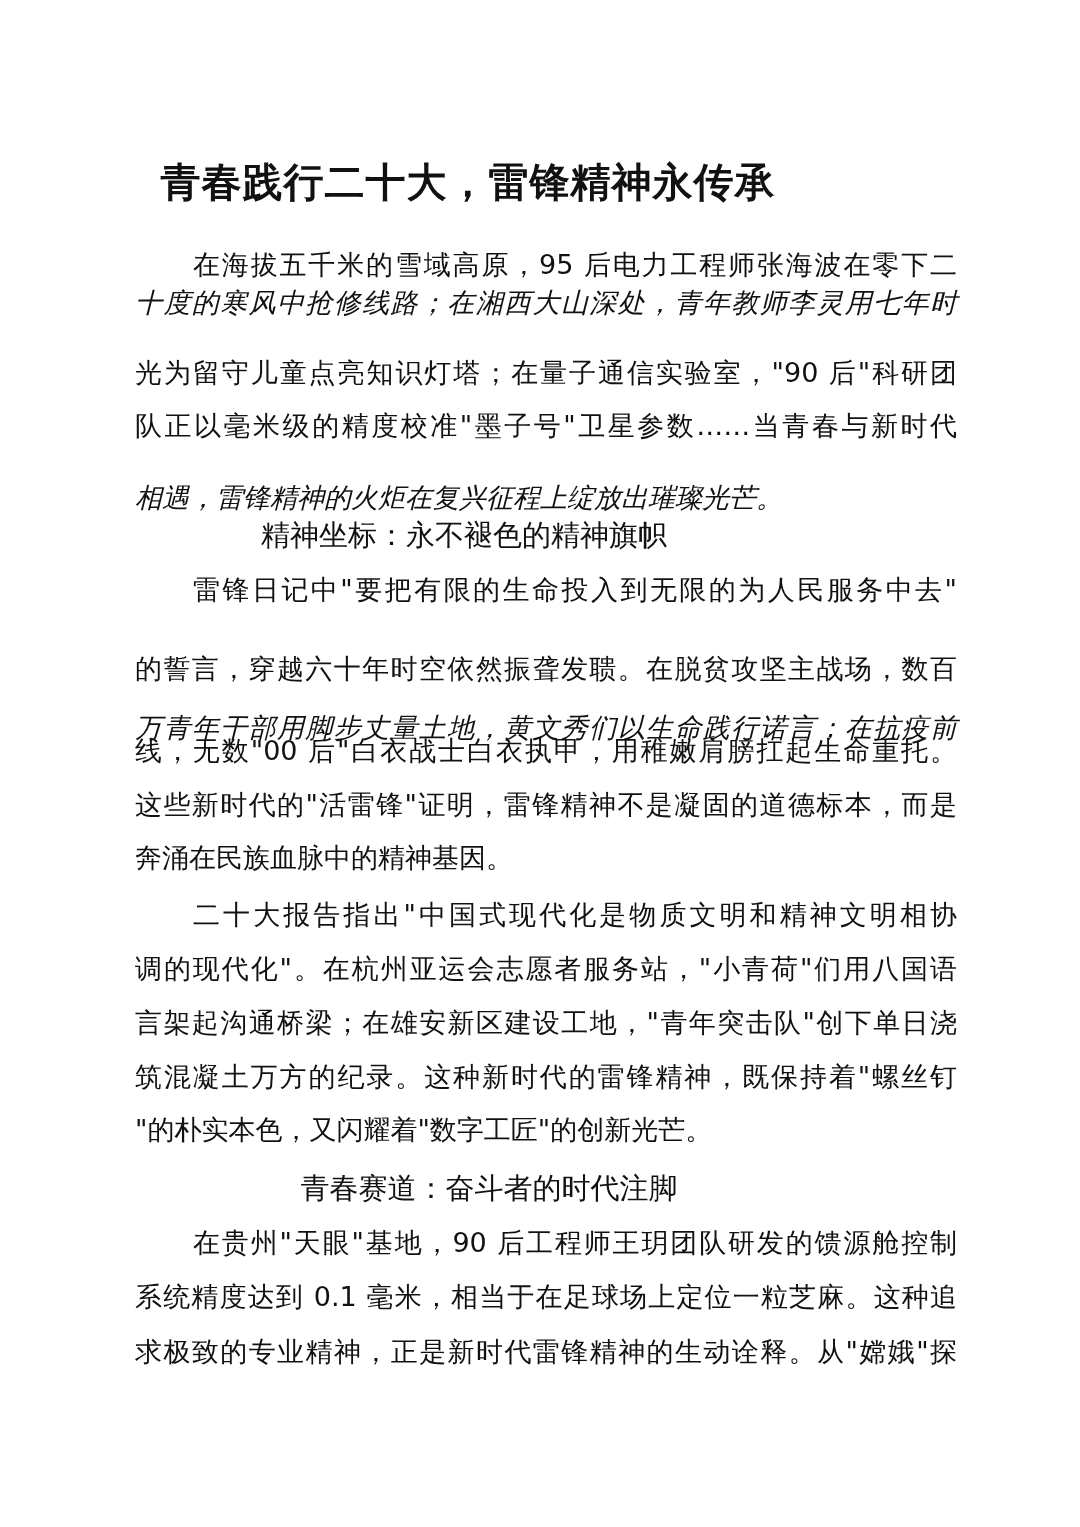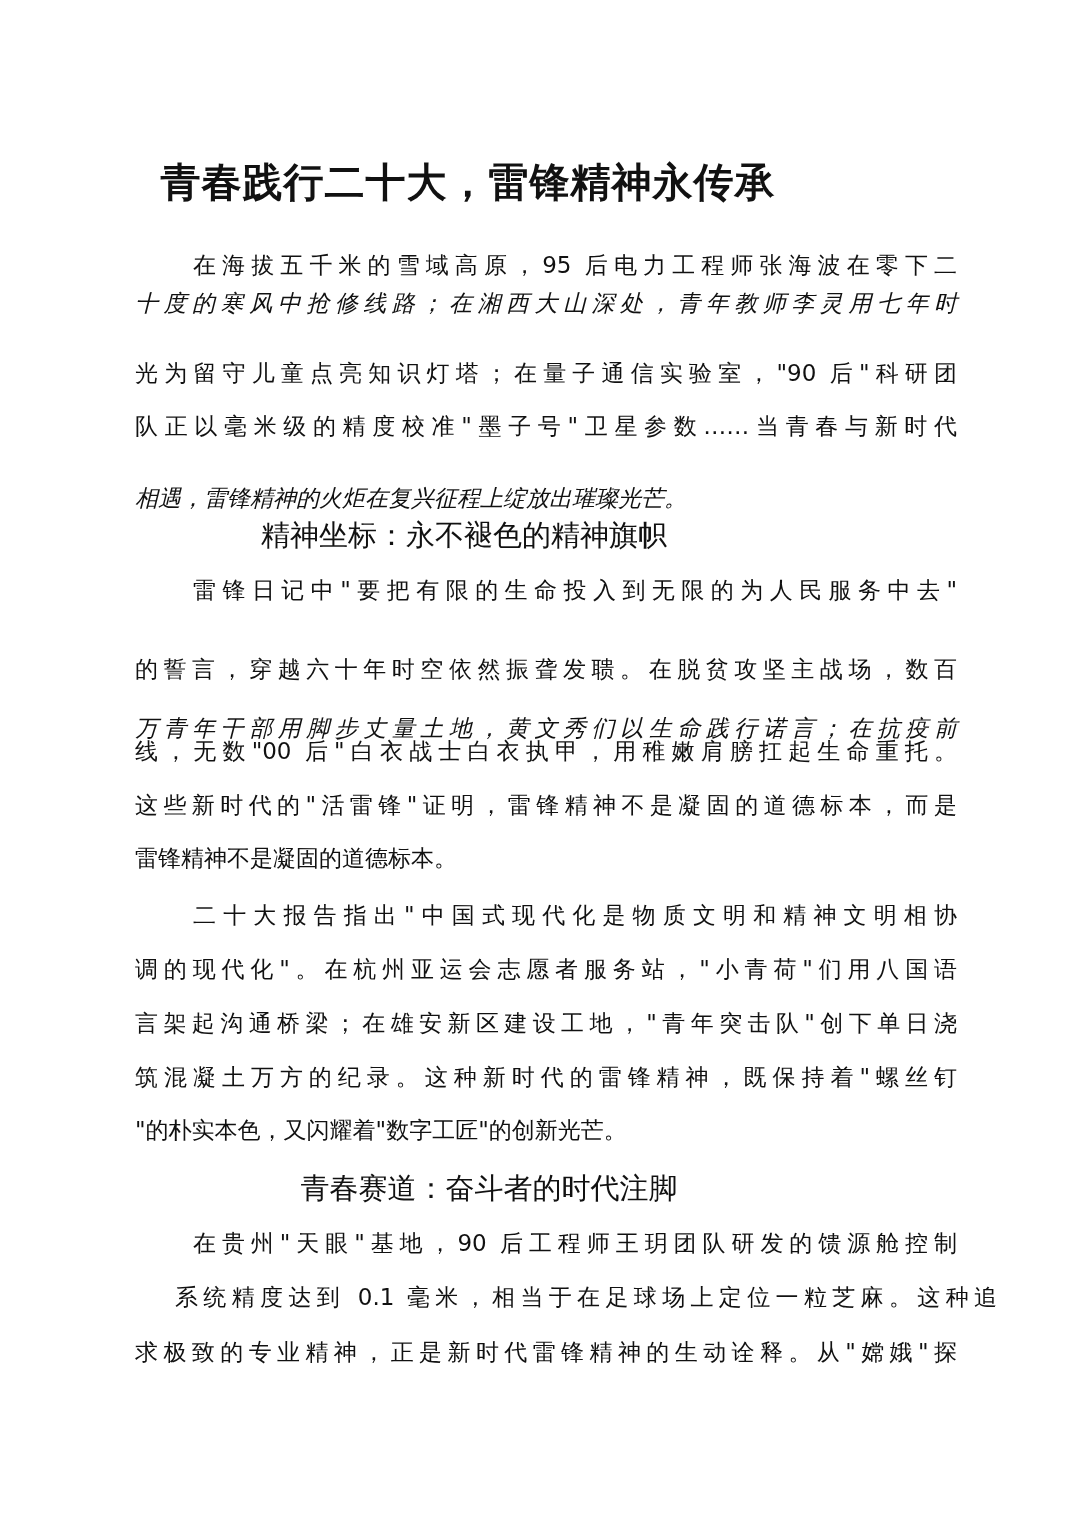--- a/index.html
+++ b/index.html
@@ -2,21 +2,21 @@
 <html><head>
 <meta charset="utf-8">
 <style>
   html, body { margin:0; padding:0; background:#ffffff; }
   body { width:1080px; height:1527px; position:relative; overflow:hidden;
          font-family:"DejaVu Sans", "Liberation Sans", sans-serif; color:#111111; }
   .title { position:absolute; left:0; width:936px; top:152px; text-align:center;
            font-family:"DejaVu Serif", "Liberation Serif", serif; font-weight:bold;
            font-size:40px; line-height:60px; letter-spacing:1px; color:#111; }
   .line { position:absolute; left:135px; width:822px; height:54px; line-height:54px;
-          font-size:23px; white-space:nowrap; text-align:justify; text-align-last:justify; }
+          font-size:27px; white-space:nowrap; text-align:justify; text-align-last:justify; }
   .line.last { text-align-last:left; }
   .line.indent { left:193px; width:764px; }
   .heading { position:absolute; left:0; width:928px; text-align:center; font-size:29px;
              line-height:54px; height:54px; white-space:nowrap; }
 </style>
 </head>
 <body>
 
 <div>
   <h1 class="title" style="margin:0;">青春践行二十大，雷锋精神永传承</h1>
@@ -30,31 +30,31 @@
   </div>
 
   <div class="heading" style="top:508px;">精神坐标：永不褪色的精神旗帜</div>
 
   <div>
     <div class="line indent" style="top:563px;">雷锋日记中"要把有限的生命投入到无限的为人民服务中去"</div>
     <div class="line" style="top:642px;">的誓言，穿越六十年时空依然振聋发聩。在脱贫攻坚主战场，数百</div>
     <div class="line" style="top:701px;font-style:italic;">万青年干部用脚步丈量土地，黄文秀们以生命践行诺言；在抗疫前</div>
     <div class="line" style="top:724px;">线，无数"00 后"白衣战士白衣执甲，用稚嫩肩膀扛起生命重托。</div>
     <div class="line" style="top:778px;">这些新时代的"活雷锋"证明，雷锋精神不是凝固的道德标本，而是</div>
-    <div class="line last" style="top:831px;">雷锋精神不是凝固的道德标本。</div>
+    <div class="line last" style="top:831px;">奔涌在民族血脉中的精神基因。</div>
   </div>
 
   <div>
     <div class="line indent" style="top:888px;">二十大报告指出"中国式现代化是物质文明和精神文明相协</div>
     <div class="line" style="top:942px;">调的现代化"。在杭州亚运会志愿者服务站，"小青荷"们用八国语</div>
     <div class="line" style="top:996px;">言架起沟通桥梁；在雄安新区建设工地，"青年突击队"创下单日浇</div>
     <div class="line" style="top:1050px;">筑混凝土万方的纪录。这种新时代的雷锋精神，既保持着"螺丝钉</div>
     <div class="line last" style="top:1103px;">"的朴实本色，又闪耀着"数字工匠"的创新光芒。</div>
   </div>
 
   <div class="heading" style="top:1161px;margin-left:25px;">青春赛道：奋斗者的时代注脚</div>
 
   <div>
     <div class="line indent" style="top:1216px;">在贵州"天眼"基地，90 后工程师王玥团队研发的馈源舱控制</div>
-    <div class="line" style="top:1270px;margin-left:40px;">系统精度达到 0.1 毫米，相当于在足球场上定位一粒芝麻。这种追</div>
+    <div class="line" style="top:1270px;">系统精度达到 0.1 毫米，相当于在足球场上定位一粒芝麻。这种追</div>
     <div class="line" style="top:1325px;">求极致的专业精神，正是新时代雷锋精神的生动诠释。从"嫦娥"探</div>
   </div>
 </div>
 
 </body></html>

